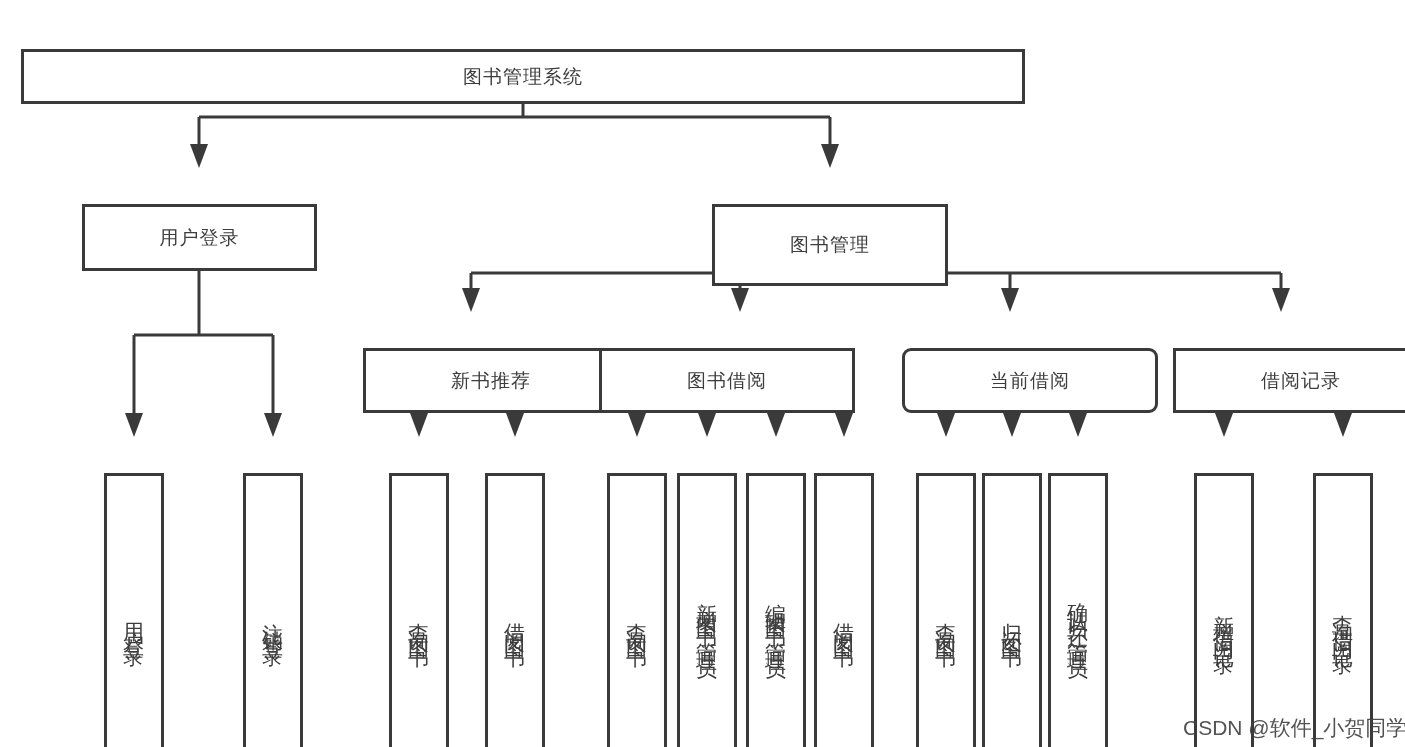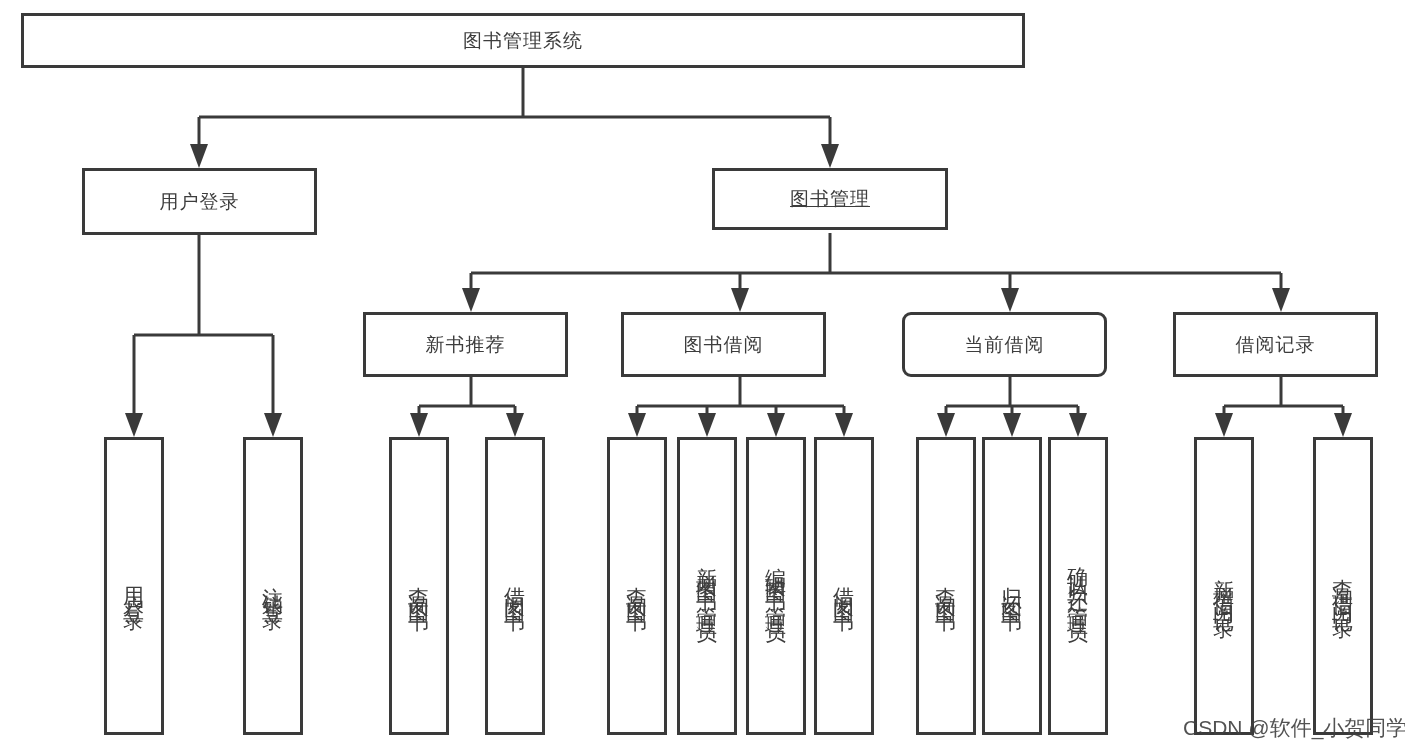--- a/index.html
+++ b/index.html
@@ -26,35 +26,36 @@
   .node {
     position: absolute;
     box-sizing: border-box;
     border: 3px solid #3a3a3a;
     background: #ffffff;
     display: flex;
     align-items: center;
     justify-content: center;
     color: #3d3d3d;
     z-index: 2;
+    margin-top: 36px;
   }
   .node .lbl {
     font-size: 19px;
     letter-spacing: 1px;
     white-space: nowrap;
   }
   
   .n-root  { left: 21px;  top: 13px;  width: 1004px; height: 55px; }
   
   .n-login { left: 82px;  top: 168px; width: 235px;  height: 67px; }
-  .n-mgmt  { left: 712px; top: 168px; width: 236px;  height: 62px; text-decoration: underline; }
-  
-  .lvl3    { top: 312px; width: 205px; height: 65px; }
+  .n-mgmt  { left: 712px; top: 168px; width: 236px;  height: 82px; }
+  
+  .lvl3    { top: 312px; width: 256px; height: 65px; }
   .n-rec   { left: 363px; }
-  .n-bor   { left: 621px; text-align: right; }
+  .n-bor   { left: 599px; text-align: right; }
   .n-cur   { left: 902px; border-radius: 9px; }
   .n-hist  { left: 1173px; }
   
   .leaf {
     top: 437px;
     width: 60px;
     height: 298px;
   }
   .leaf .lbl {
     writing-mode: vertical-rl;

